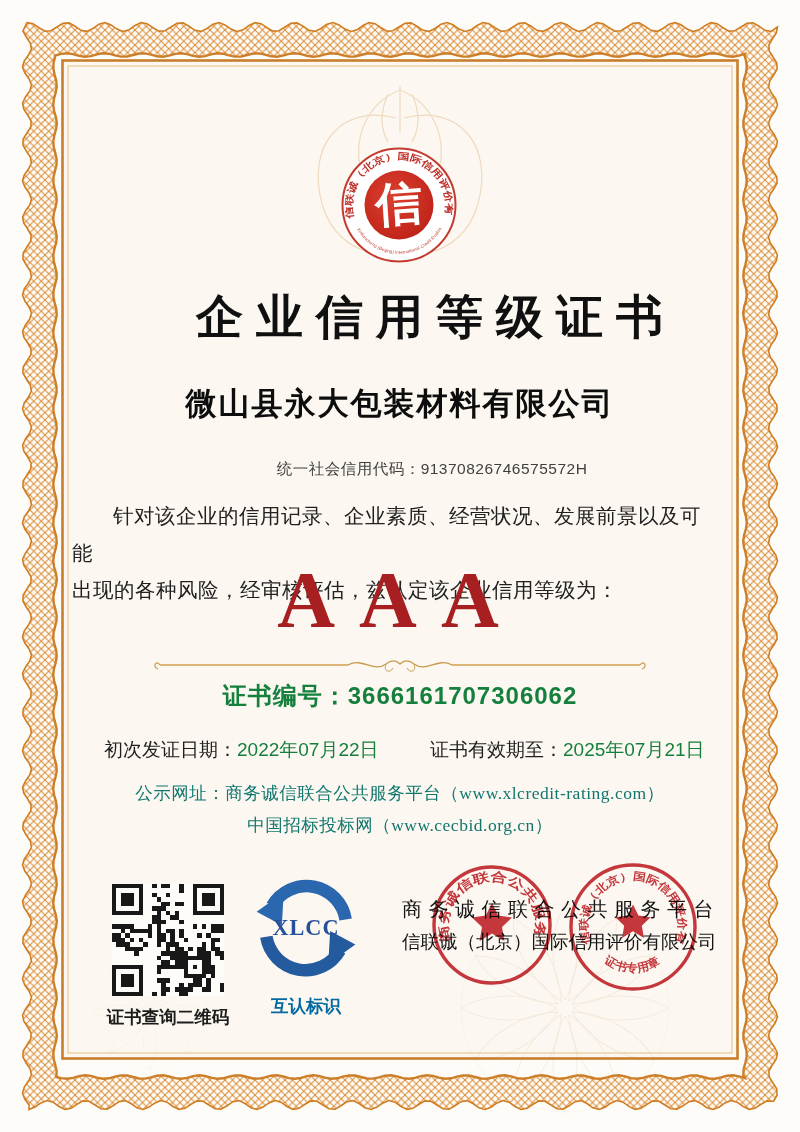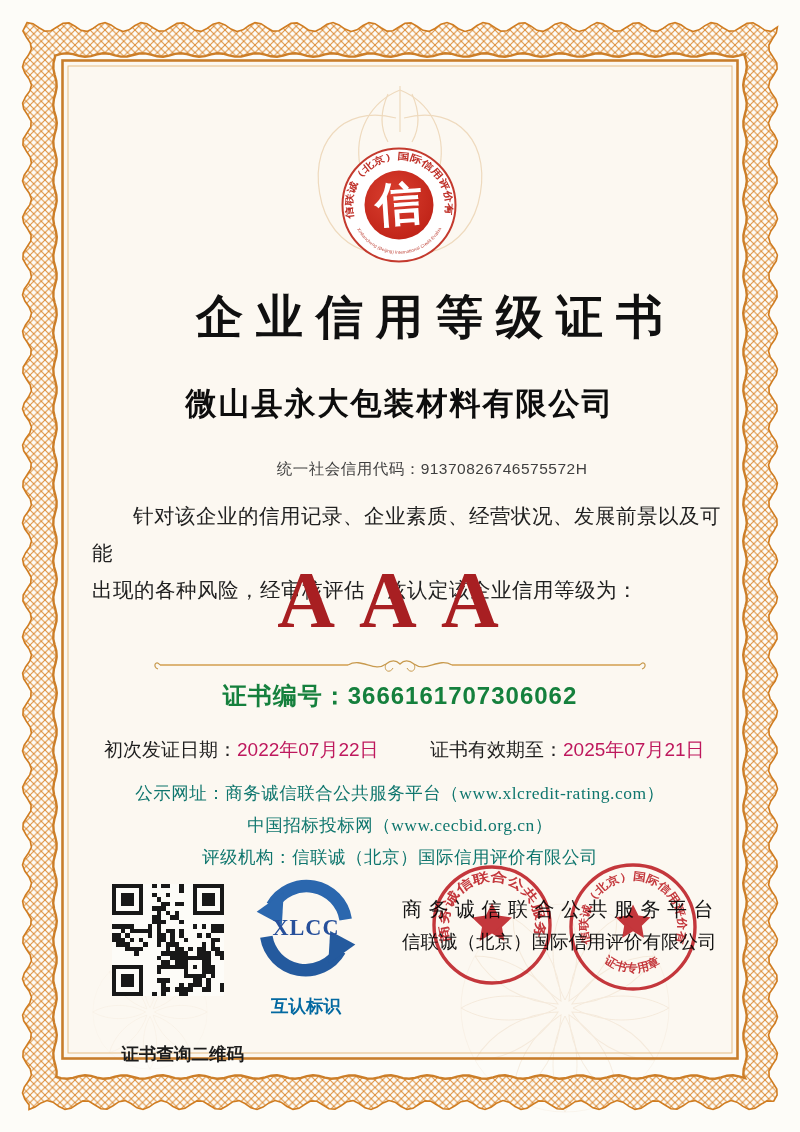--- a/index.html
+++ b/index.html
@@ -15,42 +15,42 @@
   .logo-wrap{left:333px;top:139px;width:132px;height:132px;}
 
   .cert-title{left:0;top:286px;width:100%;text-align:center;
     font-family:Liberation Serif, serif;
     font-size:47px;font-weight:700;letter-spacing:13px;
     color:#101010;box-sizing:border-box;margin-left:36px;}
   .company{left:0;top:383px;width:100%;text-align:center;
     font-size:31px;font-weight:700;letter-spacing:2px;color:#0d0d0d;}
   .code-line{left:0;top:459px;width:100%;text-align:center;
     font-size:15.5px;letter-spacing:.5px;color:#3f3f3f;padding-left:32px;}
-  .statement{left:92px;top:498px;width:636px;
+  .statement{left:72px;top:498px;width:636px;
     font-family:"Liberation Serif","DejaVu Serif",serif;
     font-size:20.5px;line-height:37px;color:#212121;letter-spacing:.5px;}
   .statement .l1{text-indent:41px;}
   .rating{left:0;top:560px;width:100%;text-align:center;
     font-family:"Liberation Serif","DejaVu Serif",serif;
     font-size:80px;font-weight:700;letter-spacing:24px;
     color:#a81f22;box-sizing:border-box;line-height:1;}
   .divider{left:150px;top:652px;}
   .certno{left:0;top:680px;width:100%;text-align:center;
     font-size:24px;font-weight:600;letter-spacing:1px;color:#15803d;}
   .date-row{top:737px;font-size:19px;color:#1e1e1e;white-space:nowrap;}
   .date-issue{left:104px;}
   .date-valid{left:430px;}
   .date-row .lbl{font-family:"Liberation Serif","DejaVu Serif",serif;}
-  .date-row .val{font-family:"Liberation Sans","DejaVu Sans",sans-serif;color:#be185d;}
+  .date-row .val{font-family:"Liberation Sans","DejaVu Sans",sans-serif;color:#15803d;}
   .pub-line{left:0;width:100%;text-align:center;
     font-family:"Liberation Serif","DejaVu Serif",serif;
     font-size:17.5px;color:#0f766e;letter-spacing:.5px;}
   .pub1{top:781px;} .pub2{top:813px;} .agency{top:845px;}
   .qr-wrap{left:112px;top:884px;width:112px;height:112px;}
-  .qr-label{left:92px;top:1042px;width:152px;text-align:right;
+  .qr-label{left:92px;top:1005px;width:152px;text-align:center;
     font-family:"Liberation Serif","DejaVu Serif",serif;
     font-size:17.5px;font-weight:600;color:#1c1c1c;}
   .xlcc-wrap{left:243px;top:873px;width:126px;height:118px;}
   .xlcc-label{left:245px;top:994px;width:122px;text-align:center;
     font-family:"Liberation Serif","DejaVu Serif",serif;
     font-size:17.5px;font-weight:700;color:#0369a1;}
   .issuer-l1{left:402px;top:896px;white-space:nowrap;
     font-family:"Liberation Serif","DejaVu Serif",serif;
     font-size:20px;letter-spacing:6.5px;color:#151515;}
   .issuer-l2{left:402px;top:929px;white-space:nowrap;
@@ -165,21 +165,20 @@
     </g>
   </svg>
 
   <div class="abs certno"><span>证书编号：</span><span>3666161707306062</span></div>
 
   <div class="abs date-row date-issue"><span class="lbl">初次发证日期：</span><span class="val">2022年07月22日</span></div>
   <div class="abs date-row date-valid"><span class="lbl">证书有效期至：</span><span class="val">2025年07月21日</span></div>
 
   <div class="abs pub-line pub1"><span>公示网址：</span><span>商务诚信联合公共服务平台（www.xlcredit-rating.com）</span></div>
   <div class="abs pub-line pub2"><span>中国招标投标网（www.cecbid.org.cn）</span></div>
-  <div class="abs pub-line agency"><span>评级机构：</span><span>信联诚（北京）国际信用评价有限公司</span></div>
 
   <div class="abs issuer-l1">商务诚信联合公共服务平台</div>
   <div class="abs issuer-l2">信联诚（北京）国际信用评价有限公司</div>
 
   <div class="abs qr-wrap">
     <svg width="112" height="112" viewBox="0 0 25 25" shape-rendering="crispEdges">
       <rect x="0" y="0" width="25" height="25" fill="#fdfcf8"></rect>
       <g id="qr-modules" fill="#181818">
           <rect x="0" y="0" width="7" height="1"></rect>
           <rect x="0" y="6" width="7" height="1"></rect>

